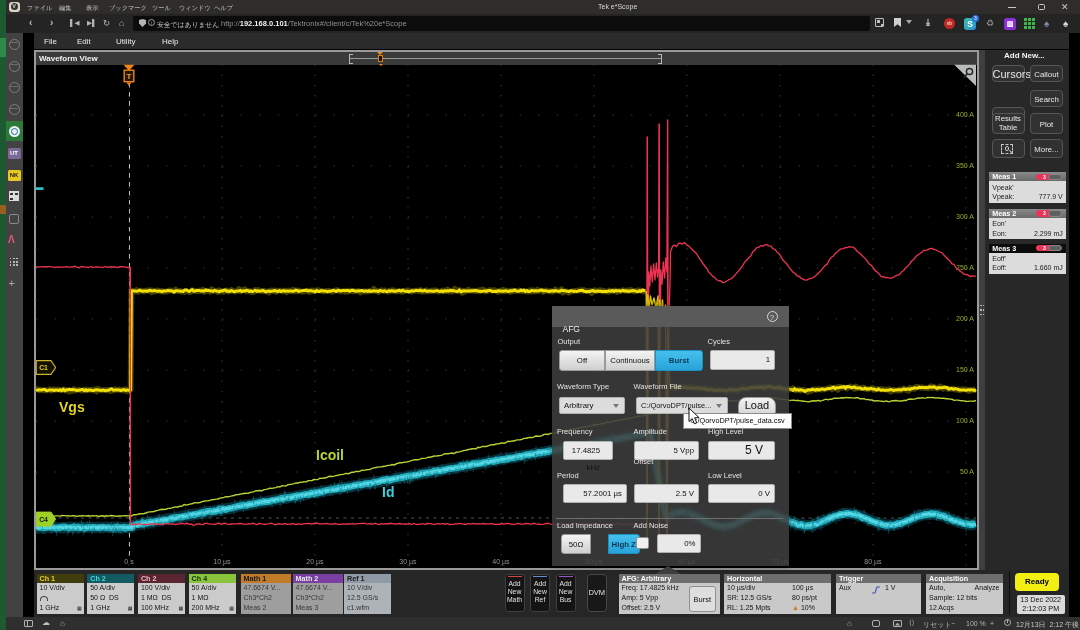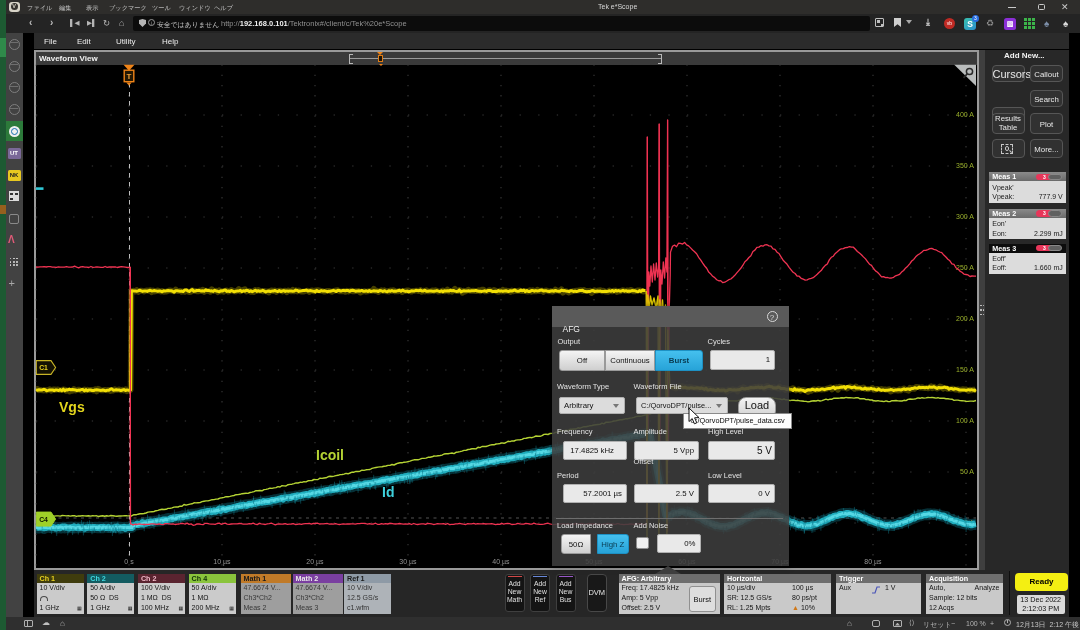--- a/index.html
+++ b/index.html
@@ -674,21 +674,21 @@
     <div class="abs" style="left:688.5px;top:585.5px;width:27.5px;height:26px;background:#dedede;border:1px solid #909090;border-radius:3px;color:#111;font-size:7.5px;text-align:center;line-height:25px">Burst</div>
 <div class="abs" style="left:724px;top:573.5px;width:107px;height:9px;background:#6e6e6e;color:#fff;font-size:7.2px;font-weight:bold;padding:1px 0 0 3px;line-height:7.2px">Horizontal</div>
 <div class="abs" style="left:724px;top:582.5px;width:107px;height:31.5px;background:#c9c9c9;color:#151515;font-size:7px;line-height:10.4px;padding:0 3px 0 3px"><span>10 µs/div</span><span style="float:right;width:36px;text-align:left">100 µs</span><br><span>SR: 12.5 GS/s</span><span style="float:right;width:36px;text-align:left">80 ps/pt</span><br><span>RL: 1.25 Mpts</span><span style="float:right;width:36px;text-align:left"><span style="color:#d07818">▲</span> 10%</span></div>
 <div class="abs" style="left:836px;top:573.5px;width:84.5px;height:9px;background:#6e6e6e;color:#fff;font-size:7.2px;font-weight:bold;padding:1px 0 0 3px;line-height:7.2px">Trigger</div>
 <div class="abs" style="left:836px;top:582.5px;width:84.5px;height:31.5px;background:#c9c9c9;color:#151515;font-size:7px;line-height:10.4px;padding:0 3px 0 3px"><span>Aux</span><svg style="position:absolute;left:35px;top:3px" width="10" height="8">
         <path d="M1,7 L4,7 L6,1 L9,1" fill="none" stroke="#4a55b8" stroke-width="1.2"></path>
       </svg><span style="position:absolute;left:49px">1 V</span></div>
 <div class="abs" style="left:926px;top:573.5px;width:76.5px;height:9px;background:#6e6e6e;color:#fff;font-size:7.2px;font-weight:bold;padding:1px 0 0 3px;line-height:7.2px">Acquisition</div>
 <div class="abs" style="left:926px;top:582.5px;width:76.5px;height:31.5px;background:#c9c9c9;color:#151515;font-size:7px;line-height:10.4px;padding:0 3px 0 3px"><span>Auto,</span><span style="float:right">Analyze</span><br>Sample: 12 bits<br>12 Acqs</div>
 <div class="abs" style="left:1008.5px;top:571px;width:1.5px;height:44px;background:#0d0d0d"></div>
-<div class="abs" style="left:1015px;top:573px;width:53px;height:18px;background:#f4ef12;border-radius:4px;color:#000;font-size:8px;font-weight:bold;text-align:center;line-height:18px">Ready</div>
+<div class="abs" style="left:1015px;top:573px;width:44px;height:18px;background:#f4ef12;border-radius:4px;color:#000;font-size:8px;font-weight:bold;text-align:center;line-height:18px">Ready</div>
 <div class="abs" style="left:1017px;top:594.5px;width:47.5px;height:19px;background:#dadada;border-radius:2px;color:#111;font-size:7.2px;text-align:center;line-height:9.4px;padding-top:0.5px">13 Dec 2022<br>2:12:03 PM</div>
 
 <div class="abs" style="left:5.5px;top:617px;width:1074.5px;height:13px;background:#2f2f2f"></div>
 <div class="abs" style="left:24px;top:619.5px;width:9px;height:7px;border:1px solid #b0b0b0;border-radius:1px"></div>
 <div class="abs" style="left:27px;top:619.5px;width:1px;height:7px;background:#b0b0b0"></div>
 <div class="abs" style="left:42px;top:618px;color:#c0c0c0;font-size:8px">☁</div>
 <div class="abs" style="left:60px;top:618.5px;color:#b0b0b0;font-size:8px">⌂</div>
 <div class="abs" style="left:847px;top:618.5px;color:#b0b0b0;font-size:8px">⌂</div>
 <div class="abs" style="left:872px;top:620px;width:8px;height:6.5px;border:1px solid #b0b0b0;border-radius:2px"></div>
 <div class="abs" style="left:893px;top:620px;width:9px;height:6.5px;border:1px solid #b0b0b0;border-radius:1px"></div>
@@ -712,34 +712,34 @@
       <div class="abs lab" style="left:156px;top:31px">Cycles</div>
       <div class="abs inp" style="left:158.5px;top:44px;width:65px;height:20px;font-size:7.8px;line-height:18px;padding-right:4px">1</div>
       <div class="abs lab" style="left:5.5px;top:76px">Waveform Type</div>
       <div class="abs lab" style="left:82px;top:76px">Waveform File</div>
       <div class="abs inp" style="left:7.5px;top:91px;width:66px;height:16.5px;font-size:7.8px;line-height:15px;text-align:left;padding-left:4px;background:#dcdcdc">Arbitrary<span style="position:absolute;right:5px;top:6px;width:0;height:0;border-left:3px solid transparent;border-right:3px solid transparent;border-top:4px solid #777"></span></div>
       <div class="abs inp" style="left:84.5px;top:91px;width:91.5px;height:16.5px;font-size:7.4px;line-height:15px;text-align:left;padding-left:4px;background:#dcdcdc;overflow:hidden;white-space:nowrap">C:/QorvoDPT/pulse...<span style="position:absolute;right:5px;top:6px;width:0;height:0;border-left:3px solid transparent;border-right:3px solid transparent;border-top:4px solid #777"></span></div>
       <div class="abs lbtn" style="left:186.5px;top:91px;width:38px;height:22px;font-size:11px;line-height:15px;border-radius:8px">Load ↗</div>
       <div class="abs lab" style="left:5.5px;top:120.5px">Frequency</div>
       <div class="abs lab" style="left:82px;top:120.5px">Amplitude</div>
       <div class="abs lab" style="left:156.5px;top:120.5px">High Level</div>
-      <div class="abs inp" style="left:11.5px;top:134.5px;width:64px;height:19px;font-size:7.8px;line-height:17px;padding-right:12px">17.4825 kHz</div>
+      <div class="abs inp" style="left:11.5px;top:134.5px;width:50px;height:19px;font-size:7.8px;line-height:17px;padding-right:12px">17.4825 kHz</div>
       <div class="abs inp" style="left:82.5px;top:134.5px;width:65px;height:19px;font-size:7.8px;line-height:17px;padding-right:4px">5 Vpp</div>
-      <div class="abs inp" style="left:156.5px;top:134.5px;width:67px;height:19px;font-size:10px;line-height:17px;padding-right:2px">5 V</div>
+      <div class="abs inp" style="left:156.5px;top:134.5px;width:67px;height:19px;font-size:12px;line-height:17px;padding-right:11px">5 V</div>
       <div class="abs lab" style="left:5.5px;top:164.5px">Period</div>
       <div class="abs lab" style="left:82px;top:151px">Offset</div>
       <div class="abs lab" style="left:156.5px;top:164.5px">Low Level</div>
       <div class="abs inp" style="left:11.5px;top:178px;width:64px;height:19px;font-size:7.8px;line-height:17px;padding-right:4px">57.2001 µs</div>
       <div class="abs inp" style="left:82.5px;top:178px;width:65px;height:19px;font-size:7.8px;line-height:17px;padding-right:4px">2.5 V</div>
       <div class="abs inp" style="left:156.5px;top:178px;width:67px;height:19px;font-size:7.8px;line-height:17px;padding-right:4px">0 V</div>
       <div class="abs" style="left:4.5px;top:211.5px;width:227px;height:1px;background:#6e6e6e"></div>
       <div class="abs lab" style="left:5.5px;top:215px">Load Impedance</div>
       <div class="abs lab" style="left:82px;top:215px">Add Noise</div>
       <div class="abs lbtn" style="left:9.5px;top:227.5px;width:30px;height:20px;font-size:7.8px;line-height:19px;border-radius:3px 0 0 3px">50Ω</div>
-      <div class="abs lbtn blue" style="left:45px;top:227.5px;width:32.5px;height:20px;font-size:7.8px;line-height:19px;border-radius:0 3px 3px 0;font-weight:normal">High Z</div>
+      <div class="abs lbtn blue" style="left:56px;top:227.5px;width:32.5px;height:20px;font-size:7.8px;line-height:19px;border-radius:0 3px 3px 0;font-weight:bold">High Z</div>
       <div class="abs" style="left:84.5px;top:230.5px;width:12.5px;height:12.5px;background:#f0f0f0;border:1px solid #909090;border-radius:2px"></div>
       <div class="abs inp" style="left:105px;top:227.5px;width:44px;height:19.5px;font-size:7.8px;line-height:18px;padding-right:4px">0%</div>
     </div>
     <div class="abs" style="left:655px;top:565.5px;width:0;height:0;border-left:13px solid transparent;border-right:13px solid transparent;border-bottom:8px solid #3e3e3e"></div>
     <div class="abs" style="left:683px;top:413px;width:109px;height:16px;background:#fdfdfd;border:1px solid #8a8a8a;color:#0a0a0a;font-size:7.3px;text-align:center;line-height:14.5px">C:/QorvoDPT/pulse_data.csv</div>
     <svg class="abs" style="left:687px;top:407px" width="14" height="19" viewBox="0 0 14 19">
       <path d="M2,1 L2,14.5 L5.2,11.6 L7.4,16.8 L9.8,15.8 L7.6,10.8 L12,10.6 Z" fill="#fff" stroke="#111" stroke-width="1"></path>
     </svg>
   </div>
 </body></html>

